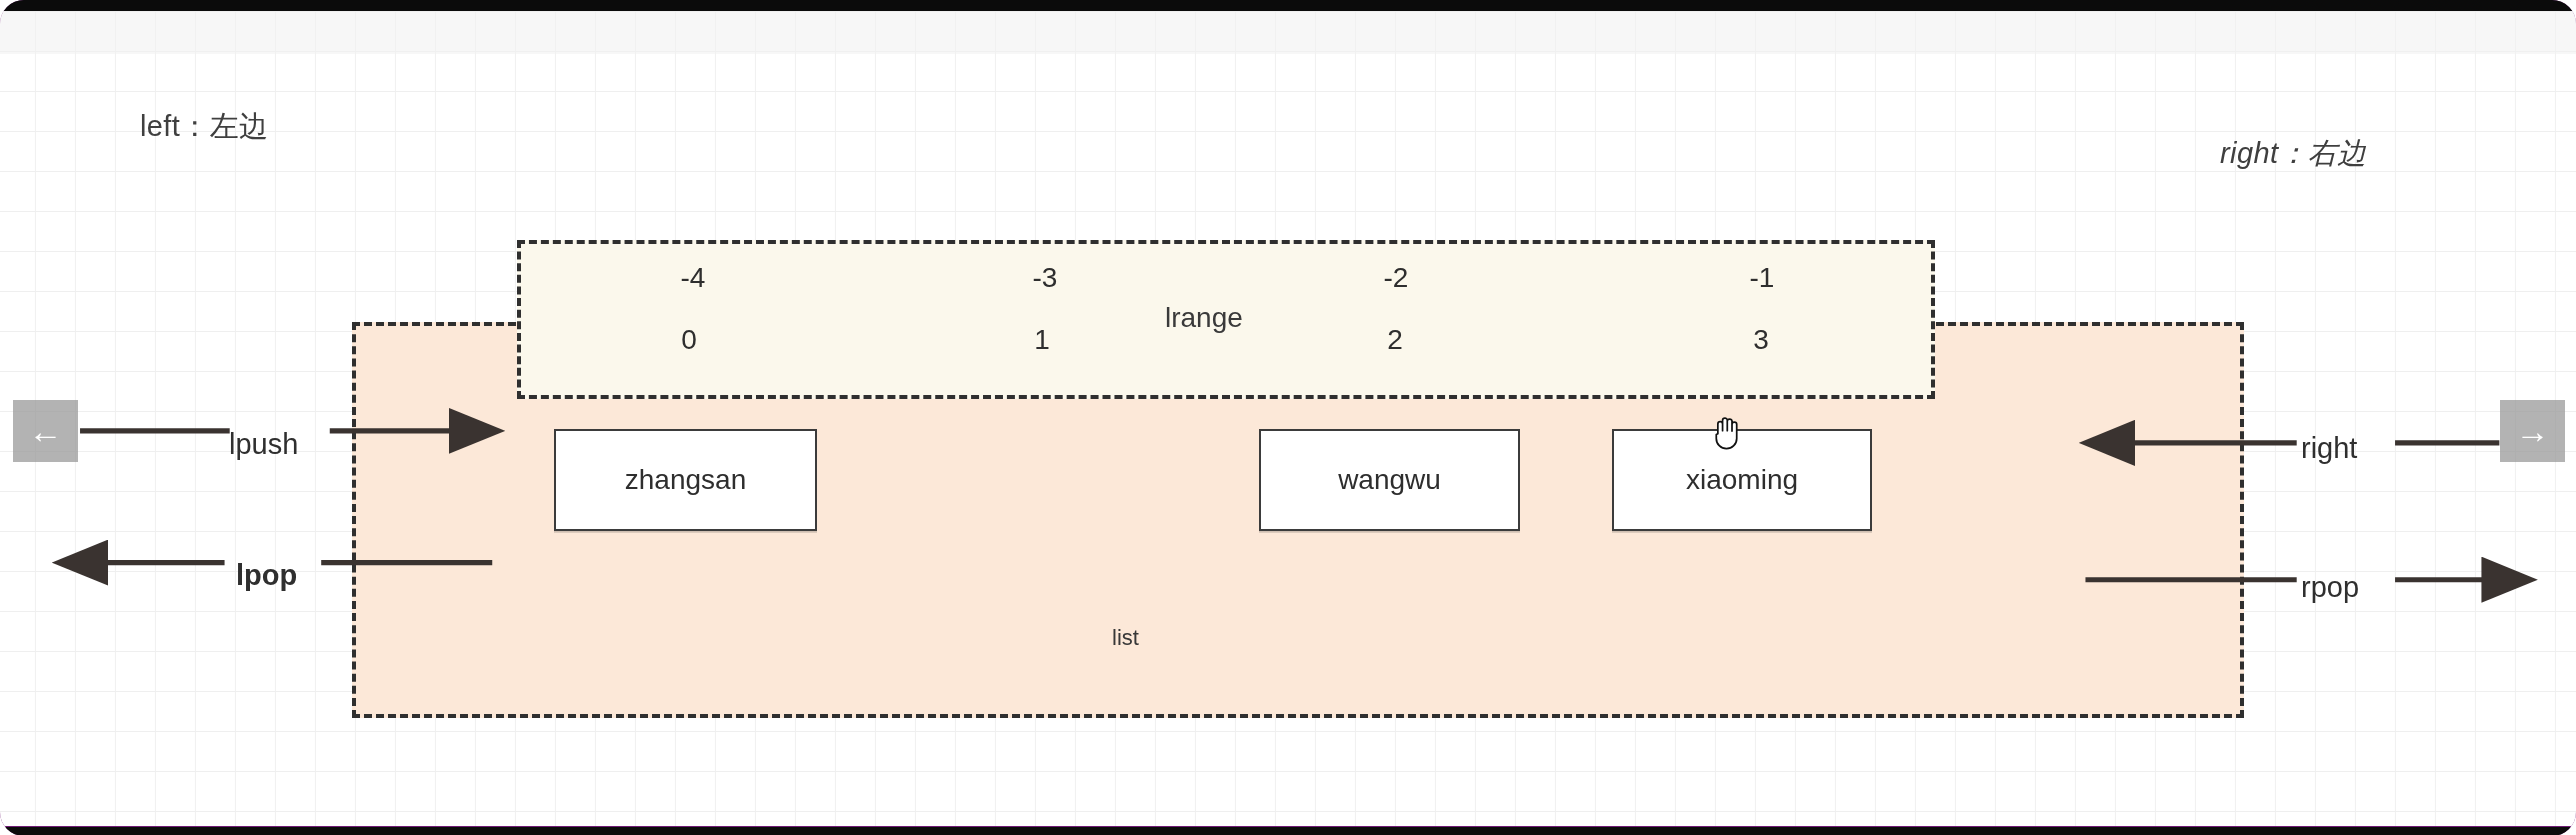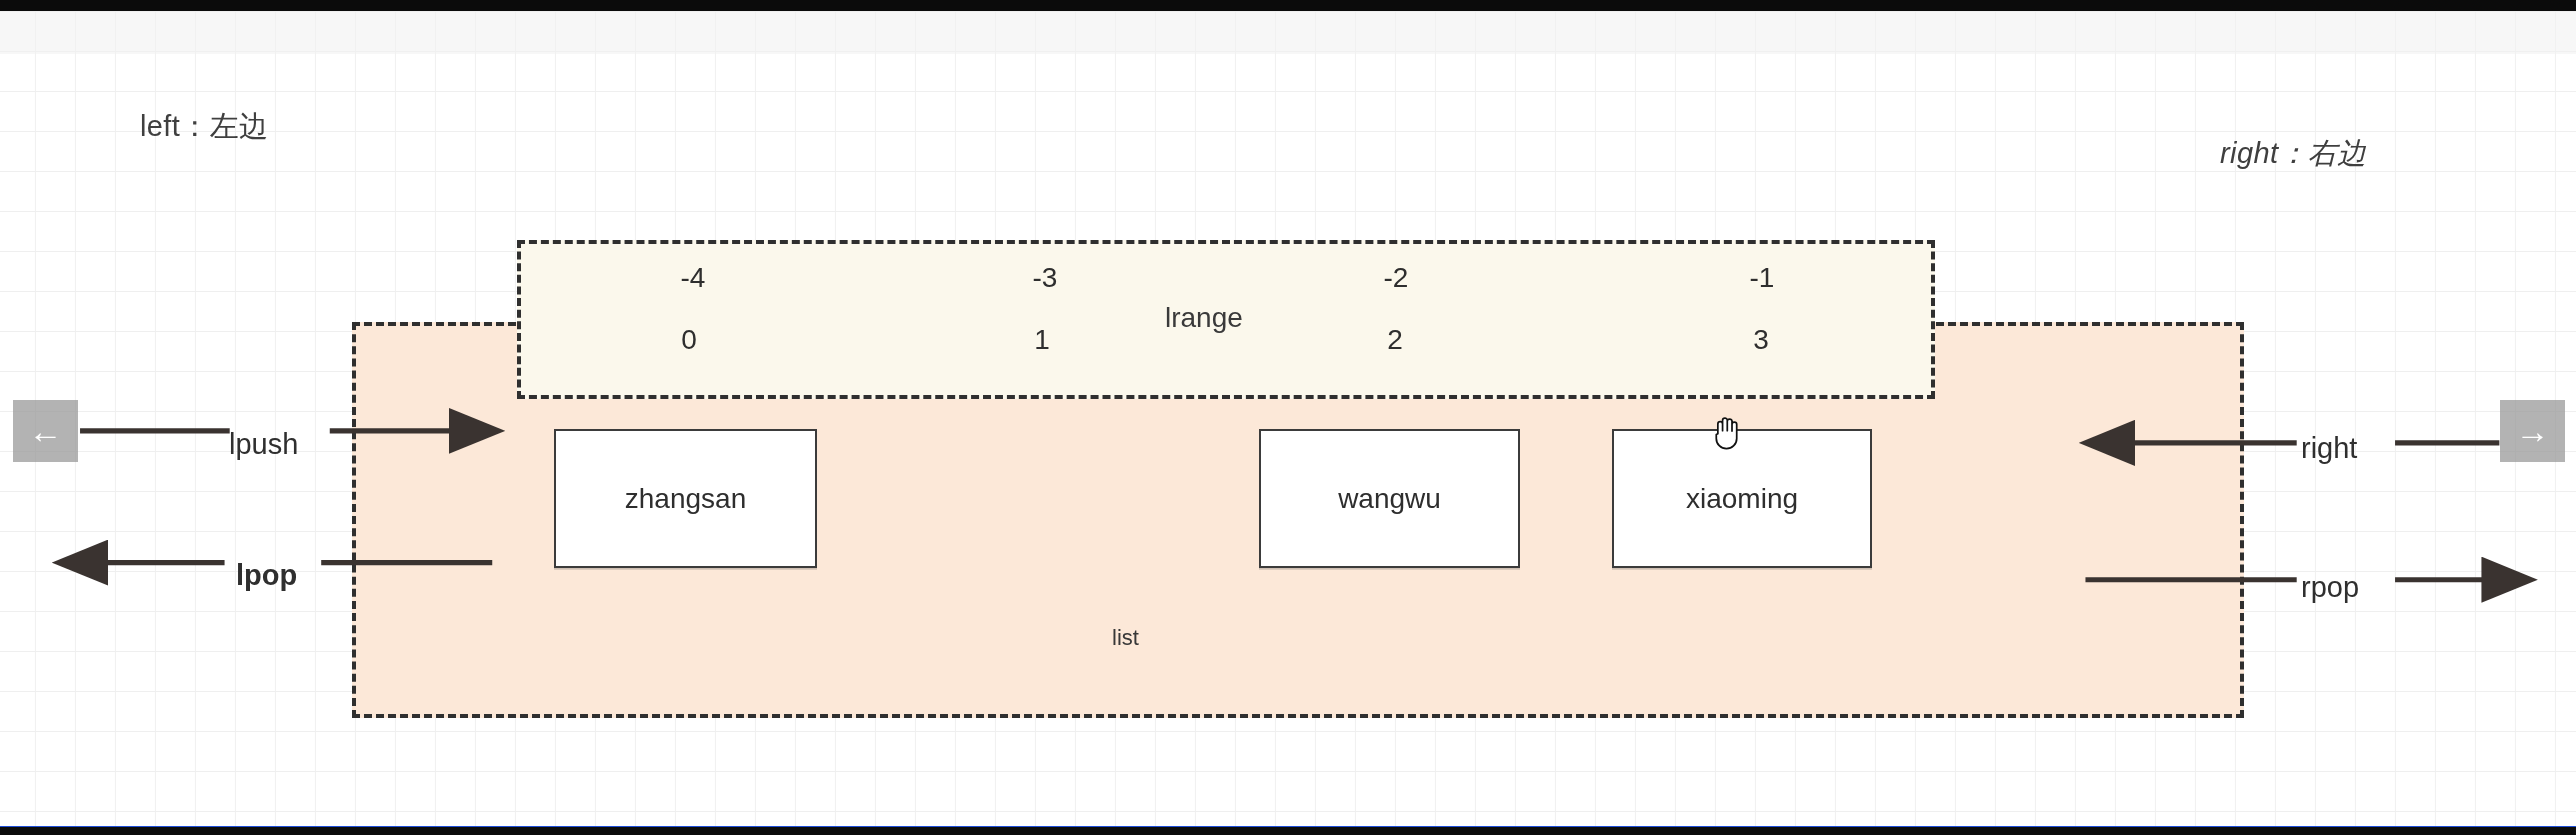--- a/index.html
+++ b/index.html
@@ -11,22 +11,23 @@
     width: 2576px;
     height: 836px;
     overflow: hidden;
     font-family: "Liberation Sans", sans-serif;
   }
 
   #screen {
     position: relative;
     width: 2576px;
     height: 836px;
-    background: #1d4ed8;
+    background: #701a75;
     overflow: hidden;
+    border-radius: 24px;
   }
 
   
   .bar-top {
     position: absolute;
     left: 0; top: 0;
     width: 2576px; height: 11px;
     background: #0b0b0b;
   }
   .bar-bottom {
@@ -115,21 +116,21 @@
     text-align: center;
     transform: translateX(-50%);
   }
   .idx-neg { top: 251px; }
   .idx-pos { top: 313px; }
 
   
   .elem-box {
     position: absolute;
     top: 418px;
-    height: 139px;
+    height: 102px;
     background: #ffffff;
     border: 2.6px solid #3b3b3b;
     box-sizing: border-box;
     display: flex;
     align-items: center;
     justify-content: center;
     box-shadow: 0 1.7px 0 rgba(0,0,0,0.18);
   }
   .elem-box span {
     font-size: 28px;

